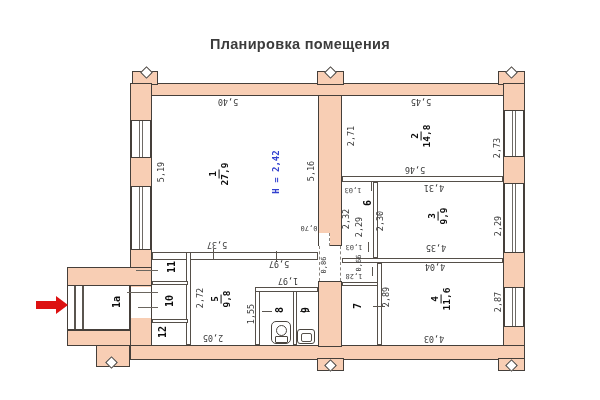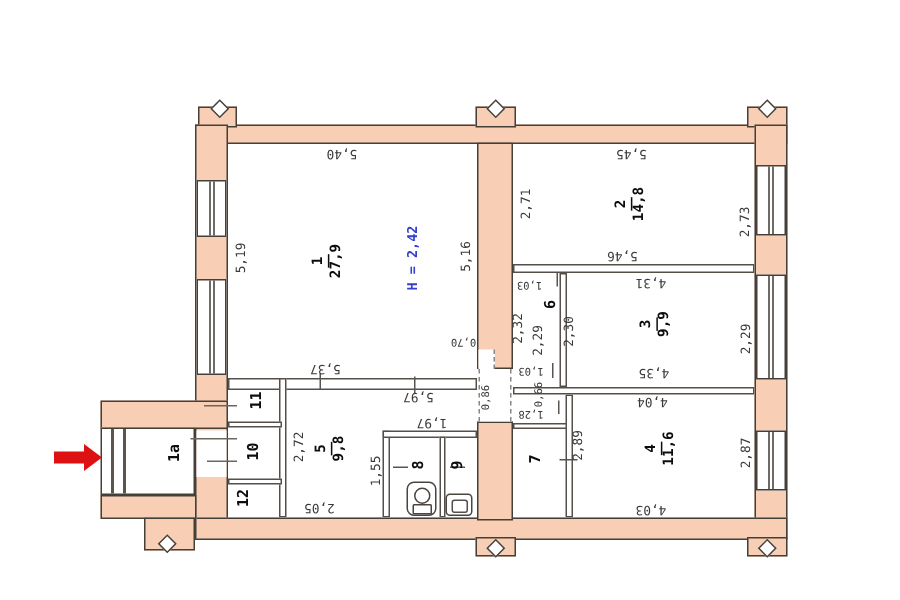--- a/index.html
+++ b/index.html
@@ -38,20 +38,21 @@
   .sink-inner { position:absolute; left:2.5px; top:3px; width:9px; height:6.5px; border:1.1px solid #55504a; border-radius:2px; }
   .arrow-tail { position:absolute; left:36px; top:301px; width:21px; height:8px; background:#dd1111; z-index:6; }
   .arrow-head { position:absolute; left:56px; top:296px; width:0; height:0;
                 border-left:12px solid #dd1111; border-top:9px solid transparent; border-bottom:9px solid transparent; z-index:6; }
 </style>
 </head>
 <body>
 
 <div id="stage">
 
+  <div class="title">Планировка помещения</div>
 
   <div class="wall" style="left:130px;top:83px;width:395px;height:13px"></div>
   <div class="wall" style="left:132px;top:71px;width:26px;height:14px"></div>
   <div class="wall" style="left:317px;top:71px;width:27px;height:14px"></div>
   <div class="wall" style="left:498px;top:71px;width:27px;height:14px"></div>
   <div class="wall" style="left:130px;top:83px;width:22px;height:277px"></div>
   <div class="wall" style="left:503px;top:83px;width:22px;height:277px"></div>
   <div class="wall" style="left:130px;top:345px;width:395px;height:15px"></div>
   <div class="wall" style="left:317px;top:358px;width:27px;height:13px"></div>
   <div class="wall" style="left:498px;top:358px;width:27px;height:13px"></div>

